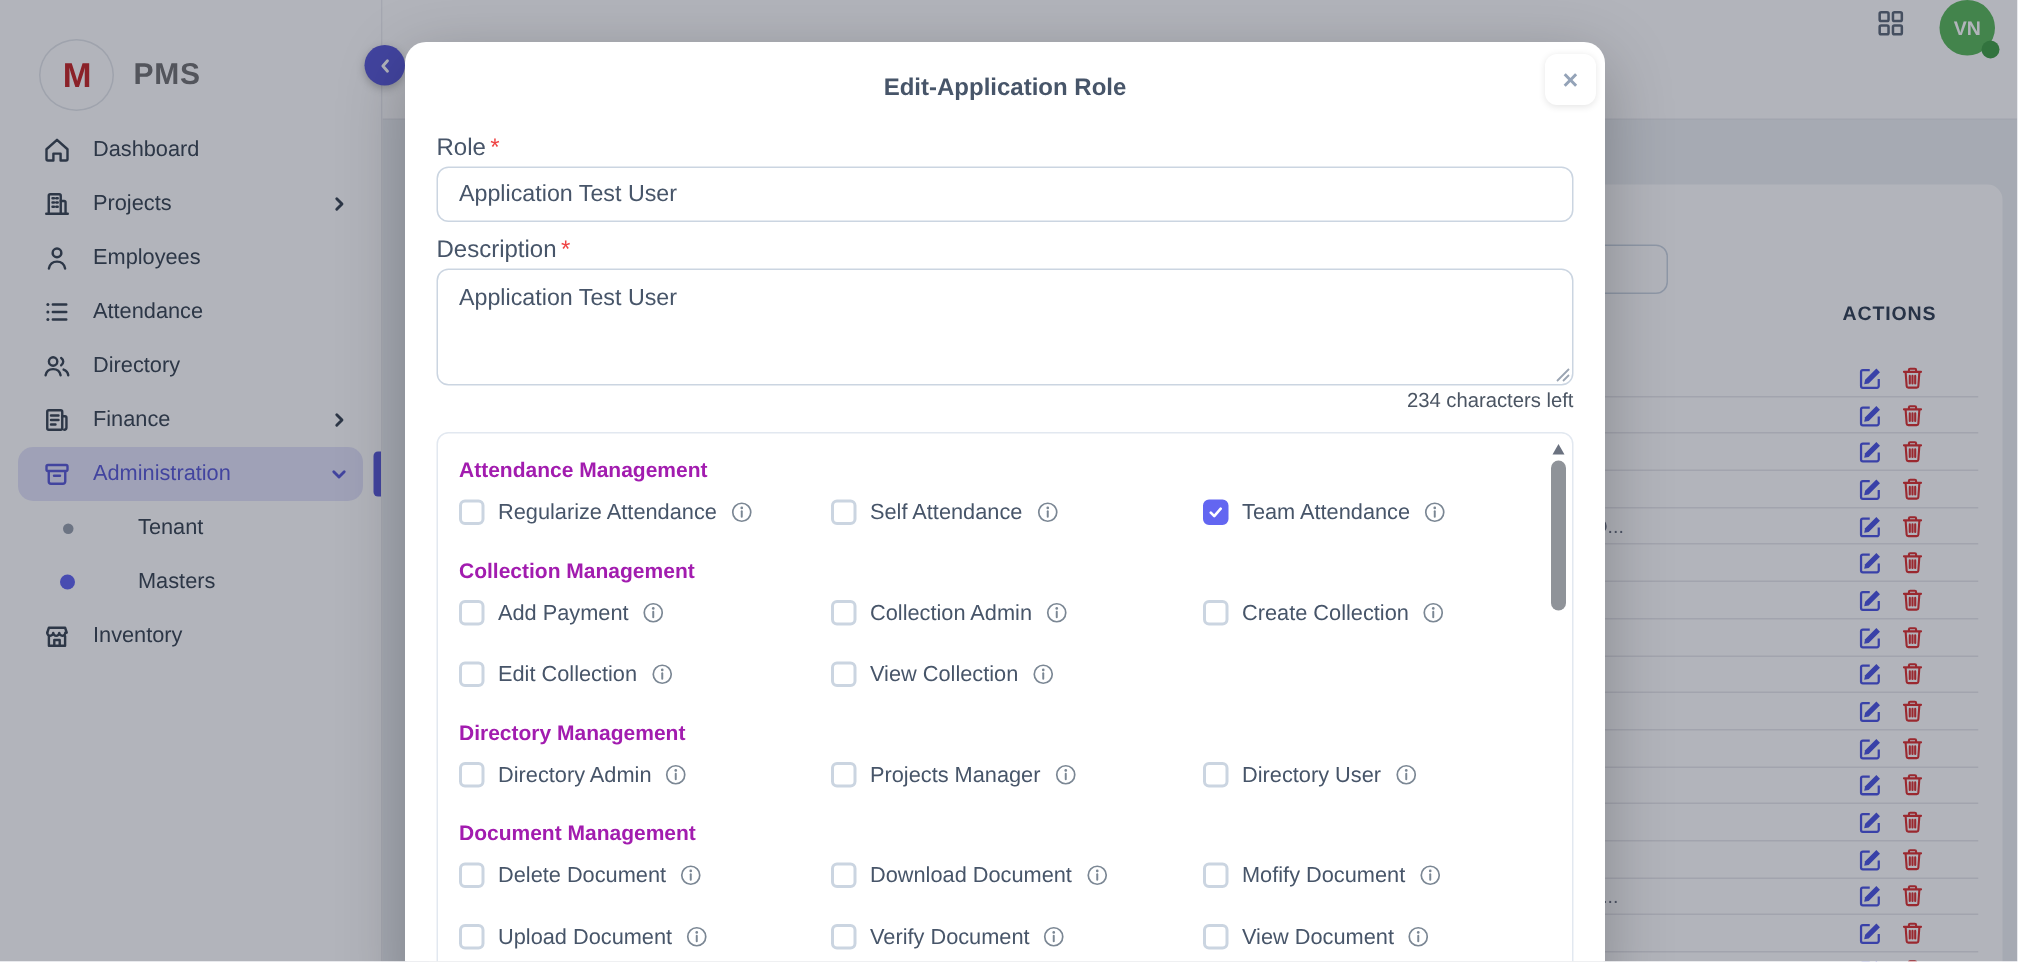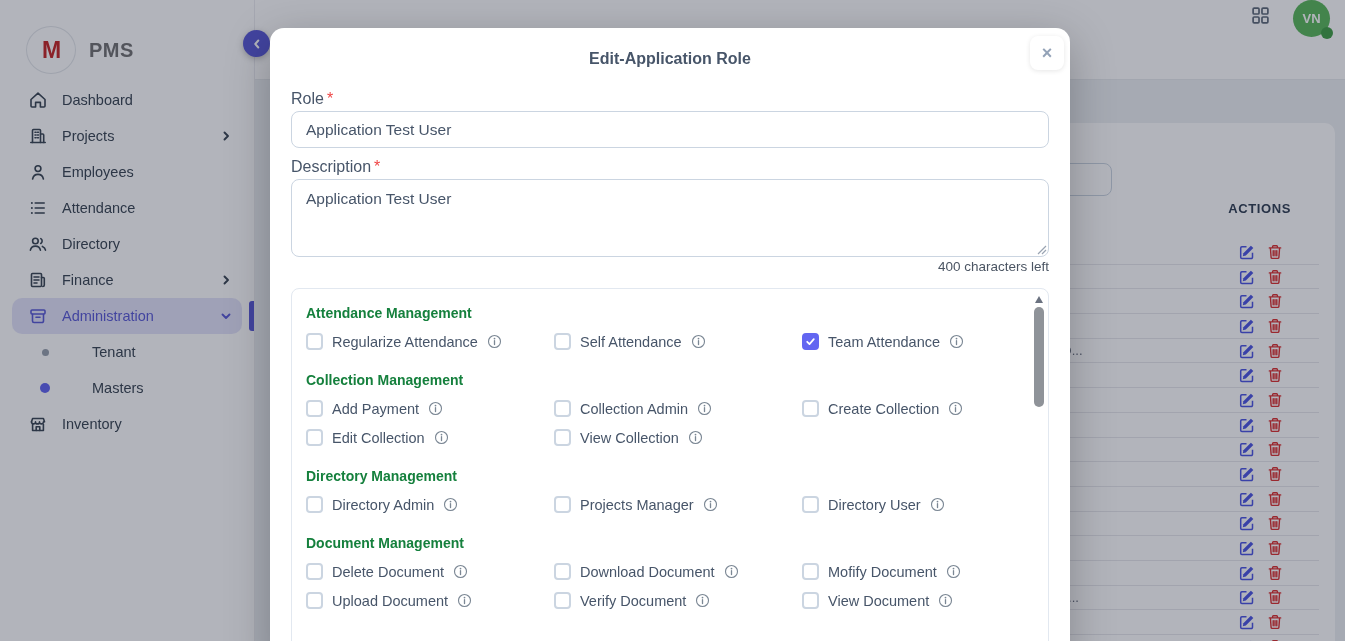--- a/index.html
+++ b/index.html
@@ -86,22 +86,22 @@
   .desc-area { position:absolute; left:21px; top:151px; width:758px; height:78px;
                border:1px solid #cbd5e1; border-radius:8px; padding:8px 14px; font-size:15.5px;
                color:#475569; resize:none; font-family:"Liberation Sans", sans-serif; line-height:1.4; }
   .resize-handle { position:absolute; left:767px; top:217px; width:10px; height:10px; cursor:nwse-resize; }
   .char-counter { position:absolute; right:21px; top:231px; font-size:13.5px; color:#4b5563; }
 
   .perm-panel { position:absolute; left:21px; top:260px; width:758px; height:420px;
                 border:1px solid #e2e8f0; border-radius:8px; overflow:hidden; }
   .perm-content { position:absolute; left:0; right:16px; top:0; bottom:0; padding:16px 0 0 14px;
                   overflow:hidden; }
-  .perm-section-title { font-size:14px; font-weight:600; color:#15803d; margin-bottom:12px; }
-  .perm-grid { display:grid; grid-template-columns:248px 248px 1fr; row-gap:12px;
+  .perm-section-title { font-size:14px; font-weight:600; color:#a21caf; margin-bottom:12px; }
+  .perm-grid { display:grid; grid-template-columns:248px 248px 1fr; row-gap:24px;
                margin-bottom:22px; }
   .perm-item { display:flex; align-items:center; gap:9px; cursor:pointer; }
   .cb { width:17px; height:17px; border:2px solid #cbd5e1; border-radius:4px; background:#fff;
         display:inline-flex; align-items:center; justify-content:center; flex:0 0 auto; }
   .cb.checked { background:var(--accent); border-color:var(--accent); }
   .perm-label { font-size:14.5px; color:#475569; }
   .info-icon { width:15px; height:15px; display:inline-flex; }
   .perm-scrollbar { position:absolute; right:3px; top:3px; bottom:3px; width:11px; }
   .sb-arrow { position:absolute; left:1px; width:0; height:0; border-left:4.5px solid transparent;
               border-right:4.5px solid transparent; cursor:pointer; }
@@ -550,21 +550,21 @@
     </label>
     <input class="role-input" value="Application Test User" style="">
 
     <label class="field-label desc-label">
       <span>Description</span><span class="req">*</span>
     </label>
     <textarea class="desc-area" style="">Application Test User</textarea>
     <svg class="resize-handle" viewBox="0 0 10 10" stroke="#9aa4b2" stroke-width="1.2">
         <path d="M9 1L1 9M9 5L5 9"></path>
       </svg>
-    <div class="char-counter">400 characters left</div>
+    <div class="char-counter">234 characters left</div>
 
     <div class="perm-panel">
       <div class="perm-content" id="perm-content">
           <div class="perm-section">
        <div class="perm-section-title">Attendance Management</div>
        <div class="perm-grid">
               <label class="perm-item">
        <span class="cb"></span>
        <span class="perm-label">Regularize Attendance</span>
        <span class="info-icon">

